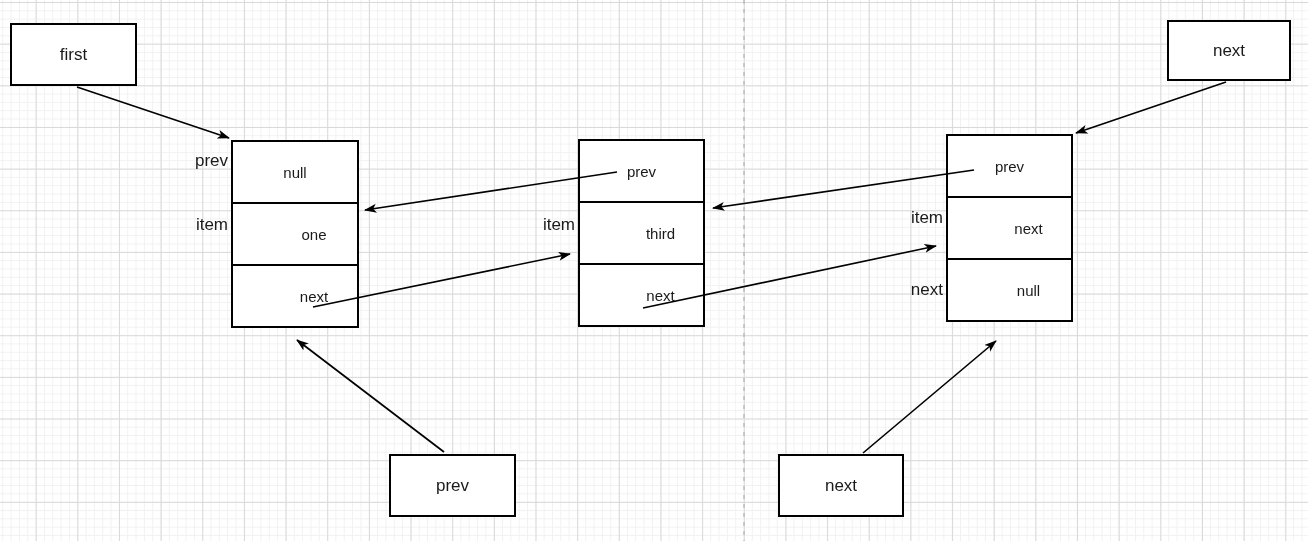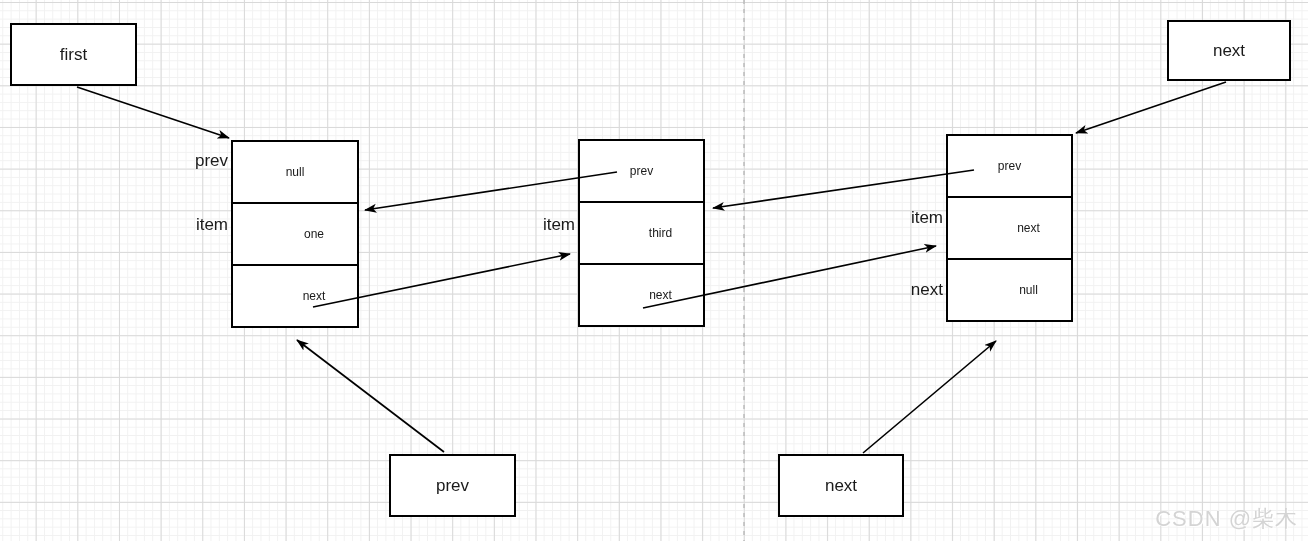--- a/index.html
+++ b/index.html
@@ -47,21 +47,21 @@
     z-index: 2;
   }
   .node .cell {
     width: 100%;
     height: 64px;
     background: #ffffff;
     border: 2px solid #000000;
     display: flex;
     align-items: center;
     justify-content: center;
-    font-size: 12px;
+    font-size: 15px;
     color: #1a1a1a;
   }
   .node .cell + .cell { margin-top: -2px; padding-left: 38px; }
 
   .olabel {
     position: absolute;
     width: 70px;
     text-align: right;
     font-size: 17px;
     color: #1a1a1a;
@@ -156,15 +156,14 @@
     <div class="cell">
       <span>next</span>
     </div>
     <div class="cell">
       <span>null</span>
     </div>
   </div>
   <div class="olabel" style="left:873px; top:209px;">item</div>
   <div class="olabel" style="left:873px; top:281px;">next</div>
 
-  <div class="watermark">CSDN @柴木</div>
 
 </div>
 
 </body></html>

